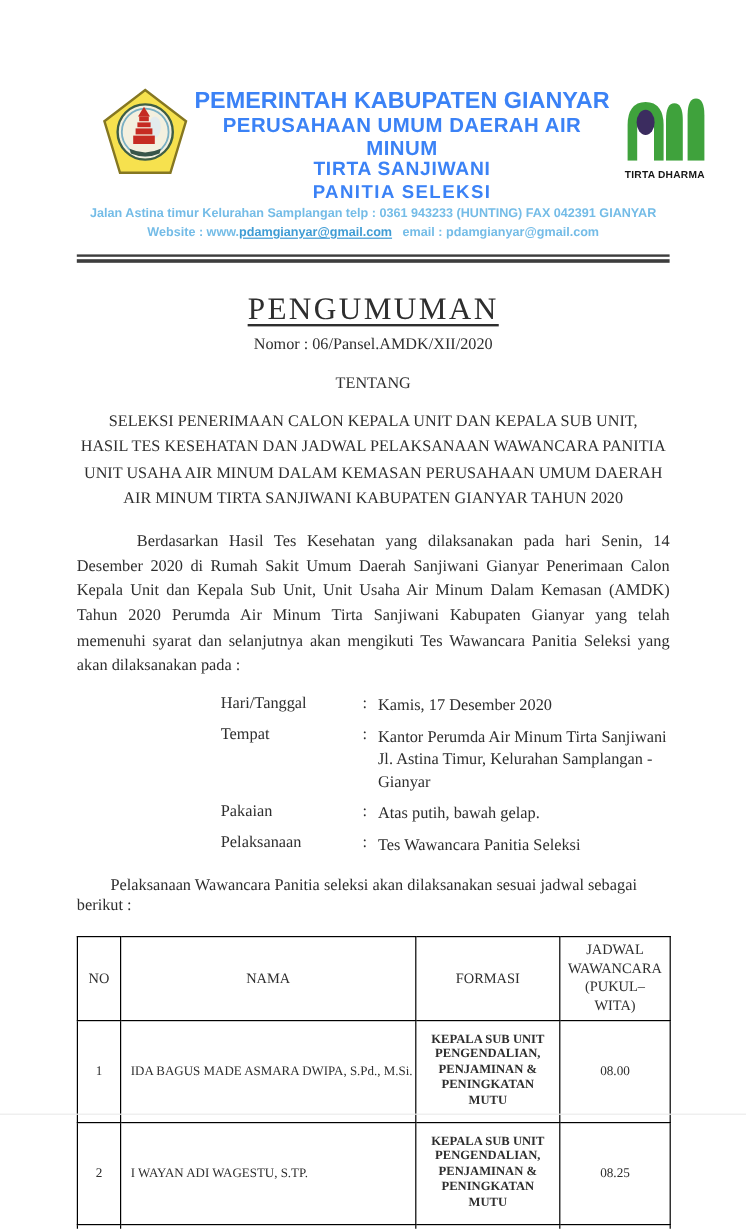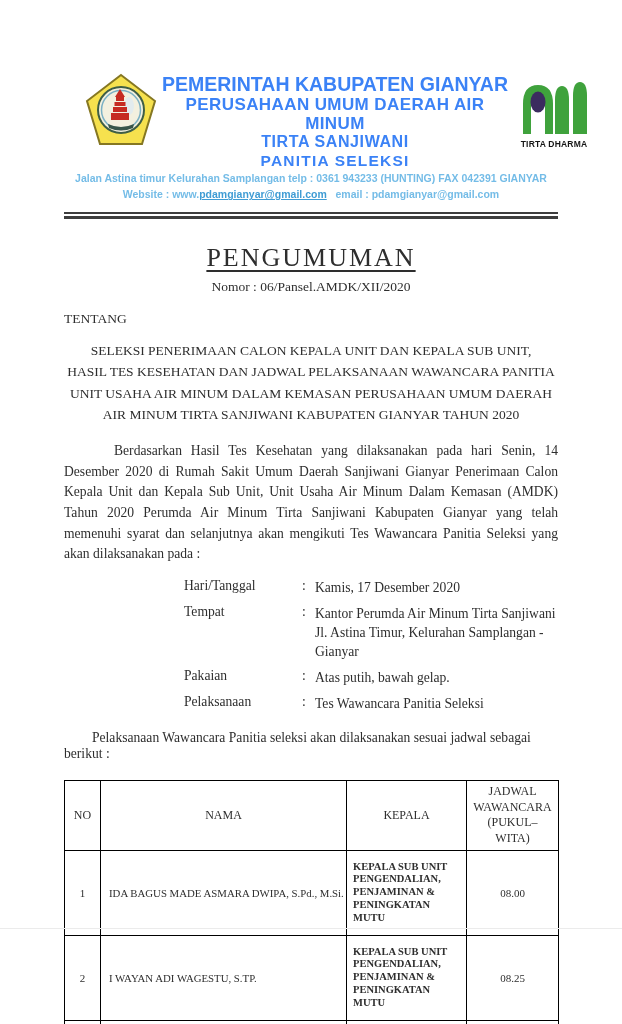--- a/index.html
+++ b/index.html
@@ -41,21 +41,21 @@
   .rule{margin:9px 64px 0;height:2px;border-top:2px solid #3d3d3d;border-bottom:3px solid #3d3d3d;}
 
   
   .content{margin:0 64px;}
   .pengumuman{
     text-align:center;margin-top:24px;
     font-size:26px;letter-spacing:2px;
     text-decoration:underline;text-underline-offset:4px;
   }
   .nomor{text-align:center;margin-top:6px;font-size:13.5px;}
-  .tentang{margin-top:16px;font-size:13.5px;}
+  .tentang{text-align:center;margin-top:16px;font-size:13.5px;}
   .subject{margin-top:13px;text-align:center;font-size:13.5px;line-height:1.6;}
   .paragraph{
     margin-top:15px;font-size:13.6px;line-height:1.52;
     text-align:justify;text-indent:50px;
   }
   .details{margin:13px 0 0 120px;font-size:13.6px;}
   .detail-row{display:flex;margin-bottom:7px;}
   .d-label{width:118px;flex:0 0 auto;}
   .d-colon{width:13px;flex:0 0 auto;}
   .d-value{flex:1;line-height:1.4;}
@@ -63,21 +63,21 @@
 
   
   table.sched{width:100%;border-collapse:collapse;margin-top:18px;table-layout:fixed;}
   .sched th,.sched td{border:1px solid #000000;}
   .sched th{
     font-weight:normal;font-size:12px;line-height:1.3;
     text-align:center;vertical-align:middle;padding:3px 4px;height:44px;
   }
   td.c-no{text-align:center;font-size:11px;}
   td.c-nama{padding:18px 8px;font-size:10.8px;white-space:nowrap;overflow:hidden;}
-  td.c-formasi{padding:2px 6px;font-weight:bold;font-size:10.5px;line-height:1.22;}
+  td.c-formasi{padding:2px 6px;font-weight:bold;font-size:10.5px;line-height:1.22;text-align:center;}
   td.c-jadwal{text-align:center;font-size:11px;}
   tr.row-tall td{height:48px;}
 
   .bottom-scan-line{position:absolute;left:0;right:0;top:928px;border-top:1px solid #ebebeb;}
 </style>
 </head>
 <body>
 
 <div class="page">
 
@@ -170,21 +170,21 @@
       <colgroup>
         <col style="width:36px">
           <col style="width:246px">
           <col style="width:120px">
           <col style="width:92px">
       </colgroup>
       <thead>
         <tr>
           <th>NO</th>
           <th>NAMA</th>
-          <th>KEPALA</th>
+          <th>FORMASI</th>
           <th>JADWAL WAWANCARA (PUKUL–WITA)</th>
         </tr>
       </thead>
       <tbody>
         <tr class="row-tall">
           <td class="c-no">1</td>
           <td class="c-nama">IDA BAGUS MADE ASMARA DWIPA, S.Pd., M.Si.</td>
           <td class="c-formasi">KEPALA SUB UNIT PENGENDALIAN, PENJAMINAN &amp; PENINGKATAN MUTU</td>
           <td class="c-jadwal">08.00</td>
         </tr>

